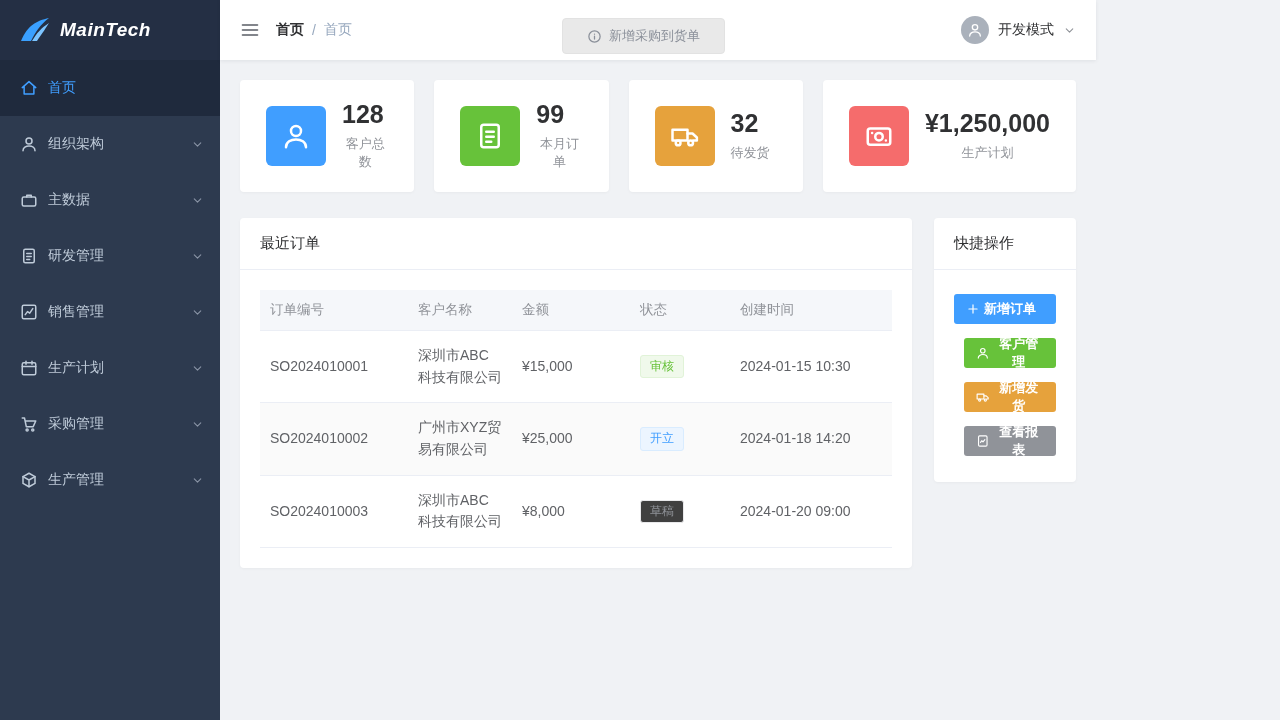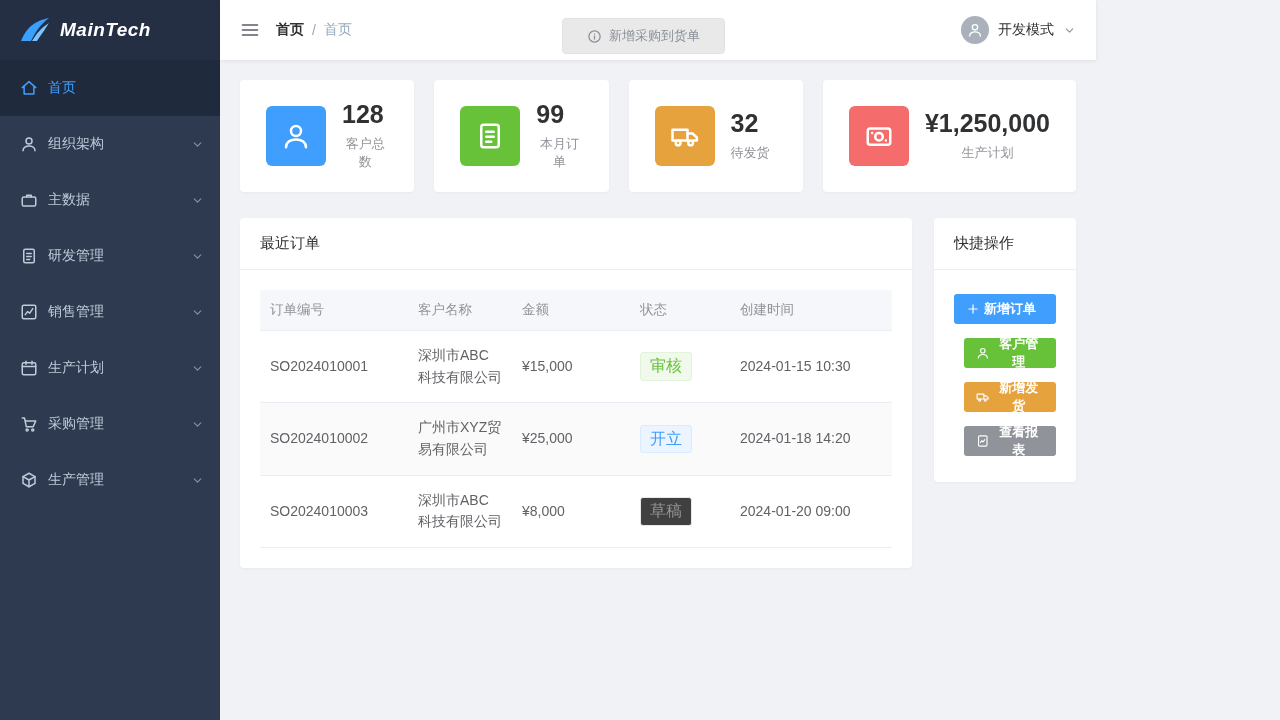--- a/index.html
+++ b/index.html
@@ -45,21 +45,21 @@
   .orders-card { flex:0 0 672px; width:672px; }
   .orders-body { padding:20px; }
 
   table.orders { width:100%; border-collapse:collapse; font-size:14px; color:#606266; table-layout:fixed; }
   table.orders col.c-id { width:148px; } table.orders col.c-cust { width:104px; }
   table.orders col.c-amt { width:118px; } table.orders col.c-st { width:100px; }
   table.orders thead th { background:#f5f7fa; color:#909399; font-weight:normal; text-align:left; padding:11px 10px; font-size:13.5px; border-bottom:1px solid #ebeef5; }
   table.orders tbody td { padding:14px 10px; border-bottom:1px solid #ebeef5; vertical-align:middle; line-height:1.55; }
   table.orders tbody tr:nth-child(even) { background:#fafafa; }
 
-  .badge { display:inline-block; padding:3px 9px; font-size:16px; border-radius:3px; border:1px solid transparent; line-height:1.3; }
+  .badge { display:inline-block; padding:3px 9px; font-size:12px; border-radius:3px; border:1px solid transparent; line-height:1.3; }
   .badge.success { background:#f0f9eb; border-color:#e1f3d8; color:#67C23A; }
   .badge.primary { background:#ecf5ff; border-color:#d9ecff; color:#409EFF; }
   .badge.info    { background:#404040; border-color:#e9e9eb; color:#909399; }
 
   .quick-card { flex:1; }
   .quick-body { padding:24px 20px 12px; }
   .qa-btn { height:30px; border:none; border-radius:3px; color:#fff; font-size:13px; font-weight:bold; display:flex; align-items:center; gap:4px; padding:0 12px; cursor:pointer; margin-bottom:14px; width:100%; font-family:inherit; }
   .qa-btn:not(:first-child) { margin-left:10px; width:calc(100% - 10px); }
 </style>
 </head>

